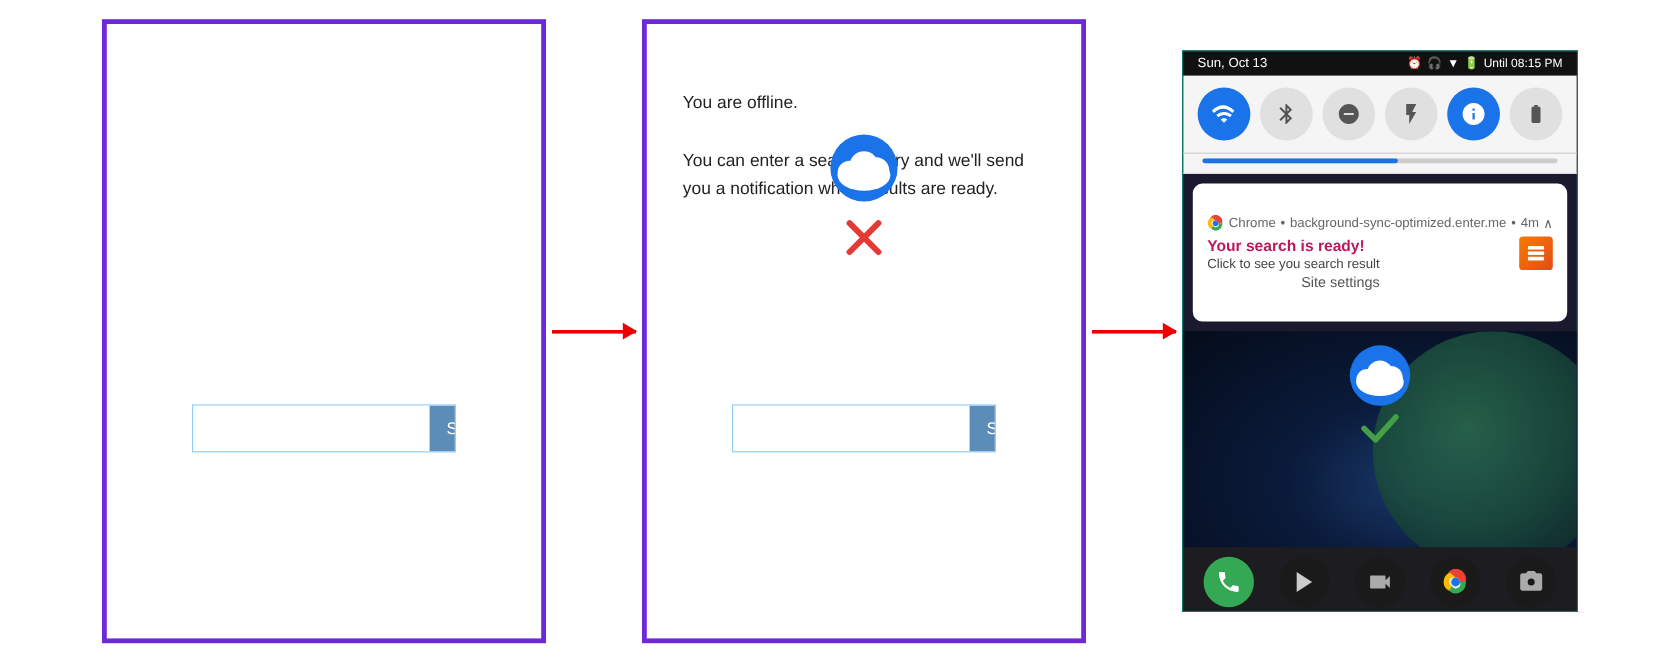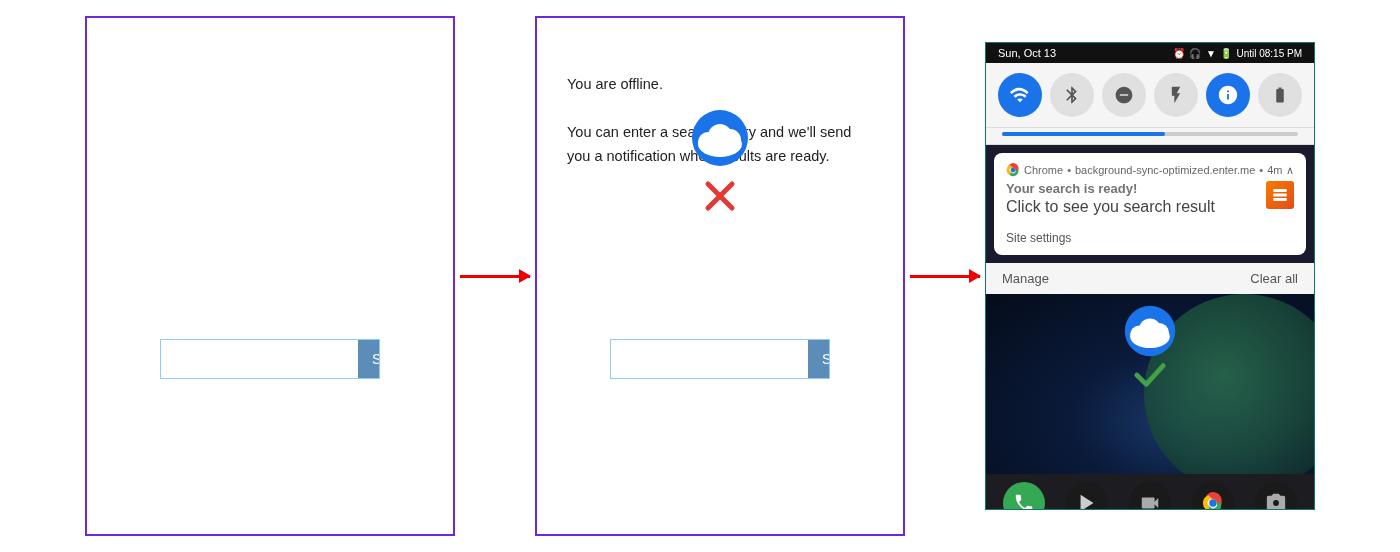--- a/index.html
+++ b/index.html
@@ -17,21 +17,21 @@
       display: flex;
       align-items: center;
       justify-content: center;
       width: 1400px;
       height: 552px;
       gap: 0;
     }
 
     
     .phone-frame {
-      border: 2px solid #6d28d9;
+      border: 4px solid #6d28d9;
       background: #fff;
       position: relative;
       display: flex;
       flex-direction: column;
       align-items: center;
       justify-content: center;
     }
     .phone-frame-1 {
       width: 370px;
       height: 520px;
@@ -172,50 +172,51 @@
     .brightness-fill {
       height: 4px;
       width: 55%;
       background: #1a73e8;
       border-radius: 2px;
     }
     .notification-card {
       background: #fff;
       margin: 8px;
       border-radius: 8px;
-      padding: 10px 12px;
+      padding: 26px 12px;
       font-size: 12px;
     }
     .notif-header {
       display: flex;
       justify-content: space-between;
       align-items: center;
       margin-bottom: 4px;
       font-size: 11px;
       color: #666;
     }
     .notif-header-left {
       display: flex;
       align-items: center;
       gap: 4px;
     }
     .notif-title {
       font-weight: bold;
       font-size: 13px;
-      color: #737373;
+      color: #be185d;
       margin-bottom: 2px;
     }
     .notif-body {
-      font-size: 16px;
+      font-size: 11px;
       color: #444;
-      margin-bottom: 15px;
+      margin-bottom: 2px;
     }
     .site-settings-link {
       font-size: 12px;
       color: #555;
+      text-align: right;
     }
     .notif-action-bar {
       background: #f5f5f5;
       display: flex;
       justify-content: space-between;
       padding: 8px 16px;
       font-size: 13px;
       color: #555;
     }
     .android-wallpaper {
@@ -445,24 +446,20 @@
         <div class="book-icon">
           <svg width="18" height="18" viewBox="0 0 24 24" fill="white">
             <rect x="3" y="4" width="18" height="4" rx="1"></rect>
             <rect x="3" y="10" width="18" height="4" rx="1"></rect>
             <rect x="3" y="16" width="18" height="4" rx="1"></rect>
           </svg>
         </div>
       </div>
     </div>
 
-    <div class="notif-action-bar">
-      <span>Manage</span>
-      <span>Clear all</span>
-    </div>
 
     <div class="android-wallpaper">
       <div class="earth-shape"></div>
 
       <div style="position:absolute;top:10px;left:50%;transform:translateX(-50%);display:flex;flex-direction:column;align-items:center;">
         <svg width="72" height="54" viewBox="0 0 80 56" xmlns="http://www.w3.org/2000/svg">
           <circle cx="40" cy="28" r="28" fill="#1a73e8"></circle>
           <ellipse cx="40" cy="34" rx="22" ry="13" fill="white"></ellipse>
           <circle cx="28" cy="32" r="10" fill="white"></circle>
           <circle cx="50" cy="30" r="11" fill="white"></circle>

